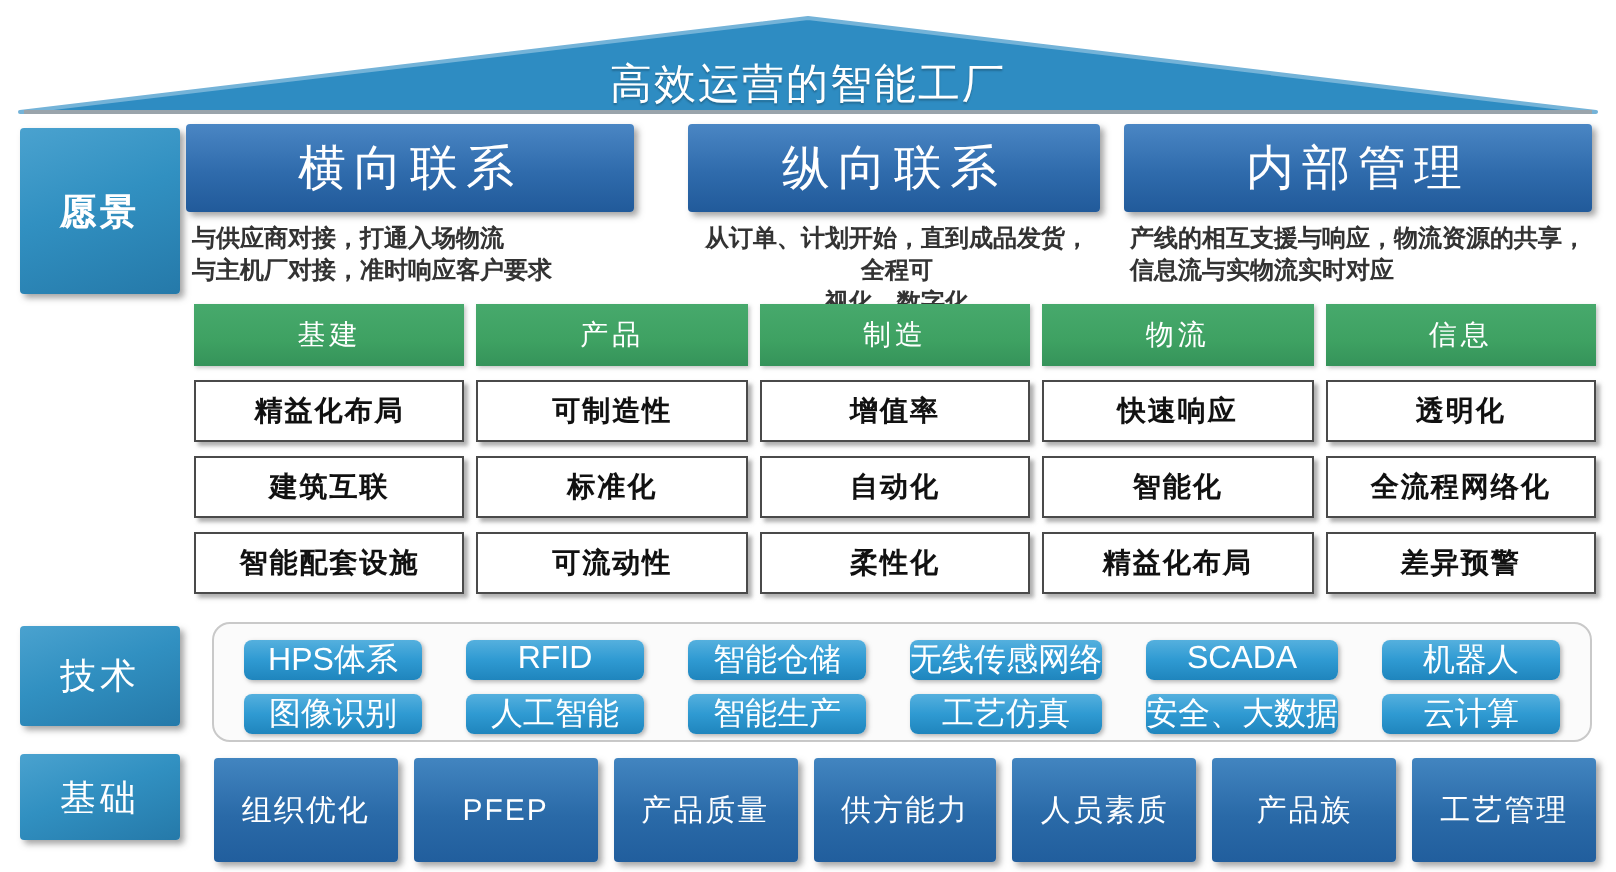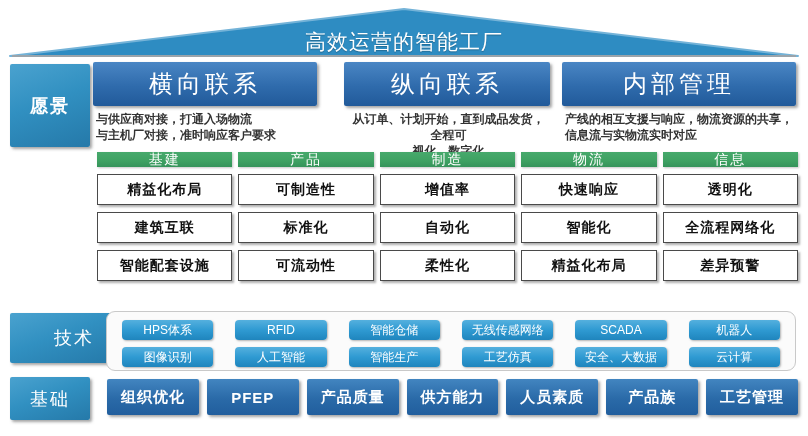--- a/index.html
+++ b/index.html
@@ -35,21 +35,21 @@
     box-shadow: 2px 2px 3px rgba(90,90,90,0.55);
     color: #ffffff;
     font-size: 18px;
     display: flex;
     align-items: center;
     justify-content: center;
     letter-spacing: 2px;
   }
   .side-label.vision      { top: 64px;  height: 83px; font-weight: bold;  }
   .side-label.performance { top: 152px; height: 151px; }
-  .side-label.technology  { top: 313px; height: 50px; padding-left: 24px;  }
+  .side-label.technology  { top: 313px; height: 50px;  }
   .side-label.foundation  { top: 377px; height: 43px;  }
 
   
   .vision-col { position: absolute; top: 62px; }
   .vision-col.c0 { left: 93px;  width: 224px; }
   .vision-col.c1 { left: 344px; width: 206px; text-align: center; }
   .vision-col.c2 { left: 562px; width: 234px; }
   .vision-header {
     height: 44px;
     background: linear-gradient(180deg, #4a86c4 0%, #2f6bac 55%, #215a9a 100%);
@@ -74,21 +74,21 @@
 
   
   .perf-row {
     position: absolute;
     left: 97px; top: 152px; width: 701px;
     display: flex;
     gap: 6px;
   }
   .perf-col { flex: 1; display: flex; flex-direction: column; }
   .perf-header {
-    height: 15px;
+    height: 31px;
     background: linear-gradient(180deg, #47a96c 0%, #3ea162 60%, #35935a 100%);
     color: #ffffff;
     font-size: 14px;
     letter-spacing: 2px;
     display: flex;
     align-items: center;
     justify-content: center;
     box-shadow: 1px 1px 2px rgba(110,110,110,0.4);
   }
   .perf-item {
@@ -119,43 +119,43 @@
     column-gap: 22px;
     row-gap: 7px;
     padding: 8px 15px 6px 15px;
   }
   .tech-pill {
     height: 20px;
     background: linear-gradient(180deg, #55b0de 0%, #2f9ad2 50%, #1f85bd 100%);
     border-radius: 4px;
     box-shadow: 1px 1px 2px rgba(110,110,110,0.5);
     color: #ffffff;
-    font-size: 12px;
+    font-size: 16px;
     display: flex;
     align-items: center;
     justify-content: center;
     white-space: nowrap;
   }
 
   
   .foundation-row {
     position: absolute;
     left: 107px; top: 379px; width: 691px;
     display: flex;
     gap: 8px;
   }
   .foundation-box {
     flex: 1;
-    height: 36px;
+    height: 52px;
     background: linear-gradient(180deg, #4285c0 0%, #2a6aa8 55%, #215e9d 100%);
     border-radius: 2px;
     box-shadow: 2px 2px 3px rgba(90,90,90,0.55);
     color: #ffffff;
     font-size: 15px;
-    font-weight: bold;
+    font-weight: normal;
     letter-spacing: 1px;
     display: flex;
     align-items: center;
     justify-content: center;
     white-space: nowrap;
   }
 </style>
 </head>
 <body>
 

